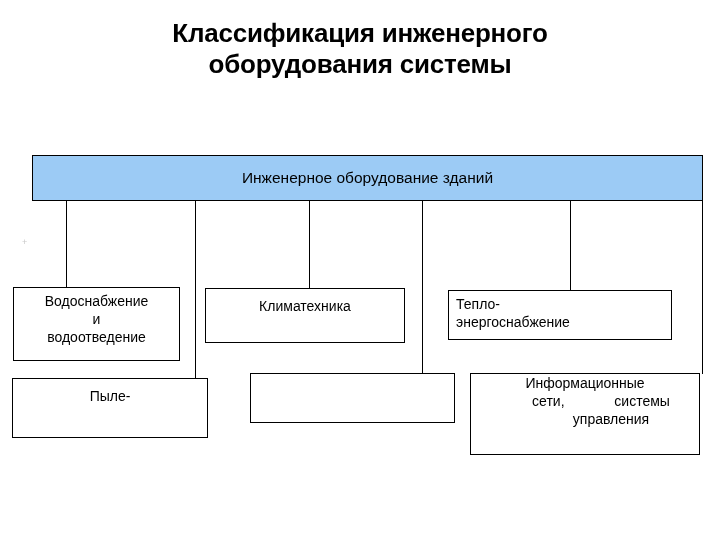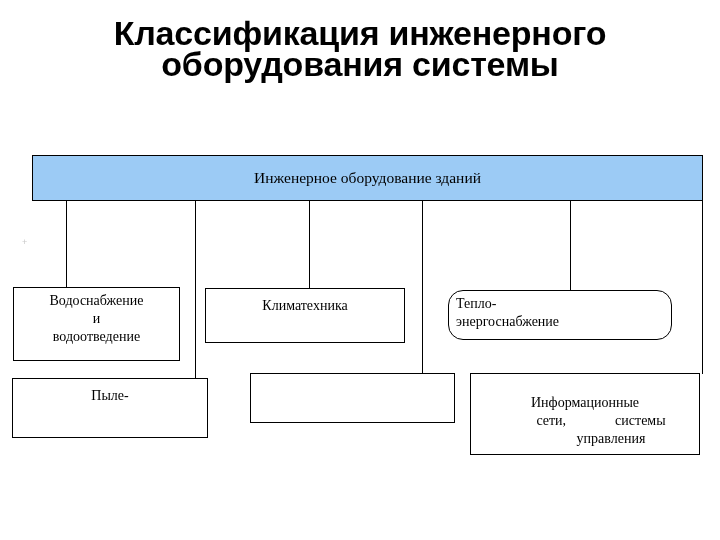--- a/index.html
+++ b/index.html
@@ -19,42 +19,41 @@
   }
 
   
   .title {
     position: absolute;
     left: 0;
     top: 18px;
     width: 720px;
     text-align: center;
     font-weight: bold;
-    font-size: 34px;
+    font-size: 26px;
     line-height: 31px;
     color: #000000;
     letter-spacing: -0.2px;
   }
   .title .l1, .title .l2 { display: block; }
 
   
   .node {
     position: absolute;
     box-sizing: border-box;
     border: 1.4px solid #000000;
     background: #ffffff;
     color: #000000;
     font-size: 14px;
     line-height: 18px;
     z-index: 3;
   }
   .node .txt {
     display: block;
     width: 100%;
-    font-family: Liberation Serif, serif;
   }
 
   
   .node.root {
     background: #9CCBF5;
     border: 1.6px solid #000000;
     display: flex;
     align-items: center;
     justify-content: center;
     font-size: 15.5px;
@@ -112,33 +111,33 @@
   <div class="node" style="left:13px; top:287px; width:167px; height:74px; padding-top:4px;">
     <span class="txt ta-center">Водоснабжение</span>
     <span class="txt ta-center">и</span>
     <span class="txt ta-center">водоотведение</span>
   </div>
 
   <div class="node" style="left:205px; top:288px; width:200px; height:55px; padding-top:8px;">
     <span class="txt ta-center">Климатехника</span>
   </div>
 
-  <div class="node" style="left:448px; top:290px; width:224px; height:50px; padding-top:4px;border-radius:15px;">
+  <div class="node" style="left:448px; top:290px; width:224px; height:50px; padding-top:4px;">
     <span class="txt ta-left pad-l">Тепло-</span>
     <span class="txt ta-left pad-l">энергоснабжение</span>
   </div>
 
   <div class="node" style="left:12px; top:378px; width:196px; height:60px; padding-top:8px;">
     <span class="txt ta-center">Пыле-</span>
   </div>
 
   <div class="node" style="left:250px; top:373px; width:205px; height:50px; padding-top:4px;">
   </div>
 
-  <div class="node" style="left:470px; top:373px; width:230px; height:82px; padding-top:20px;">
+  <div class="node" style="left:470px; top:373px; width:230px; height:82px; padding-top:0;">
     <span class="txt ta-center">Информационные</span>
     <span class="txt ta-center" style="padding:0 16px;">
       <span>сети,</span>
       <span style="display:inline-block;width:42px;"></span>
       <span>системы</span>
     </span>
     <span class="txt ta-center" style="padding-left:26px;">управления</span>
   </div>
 
 </div>

